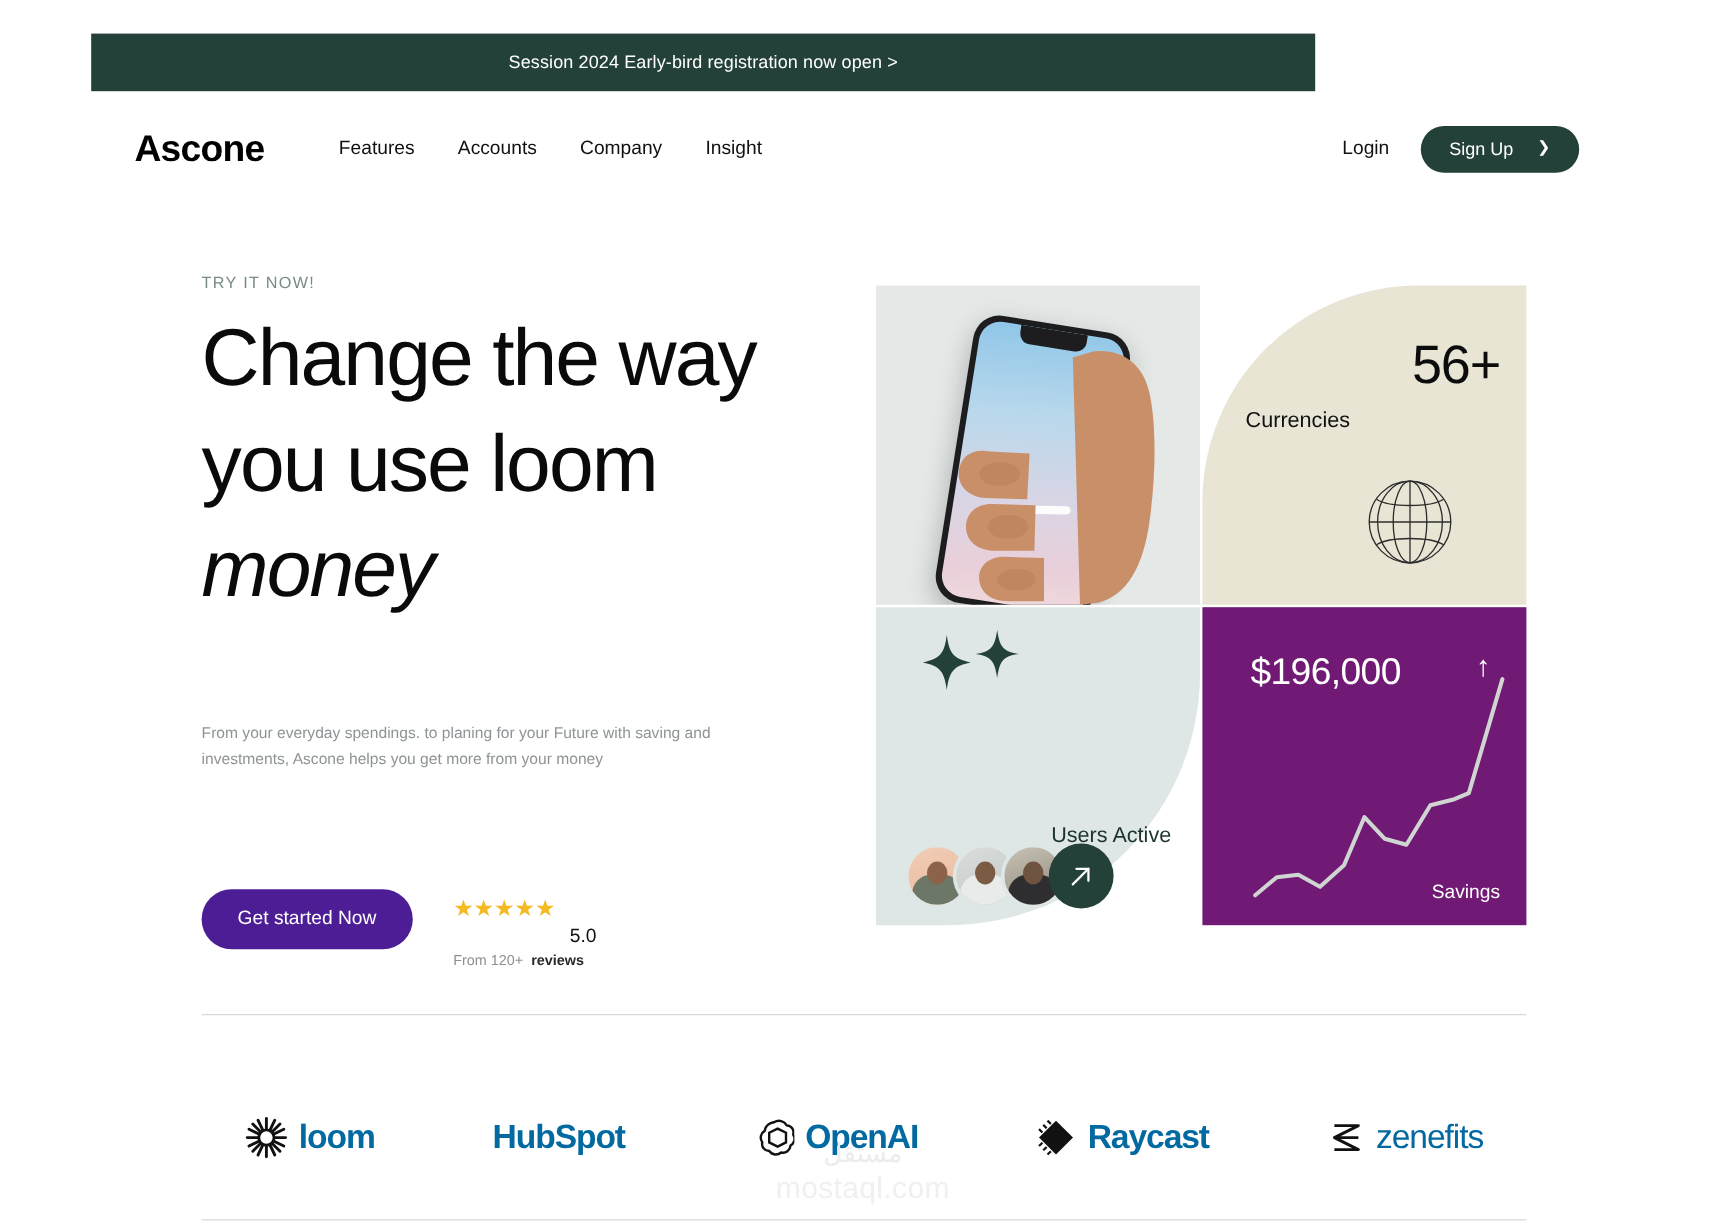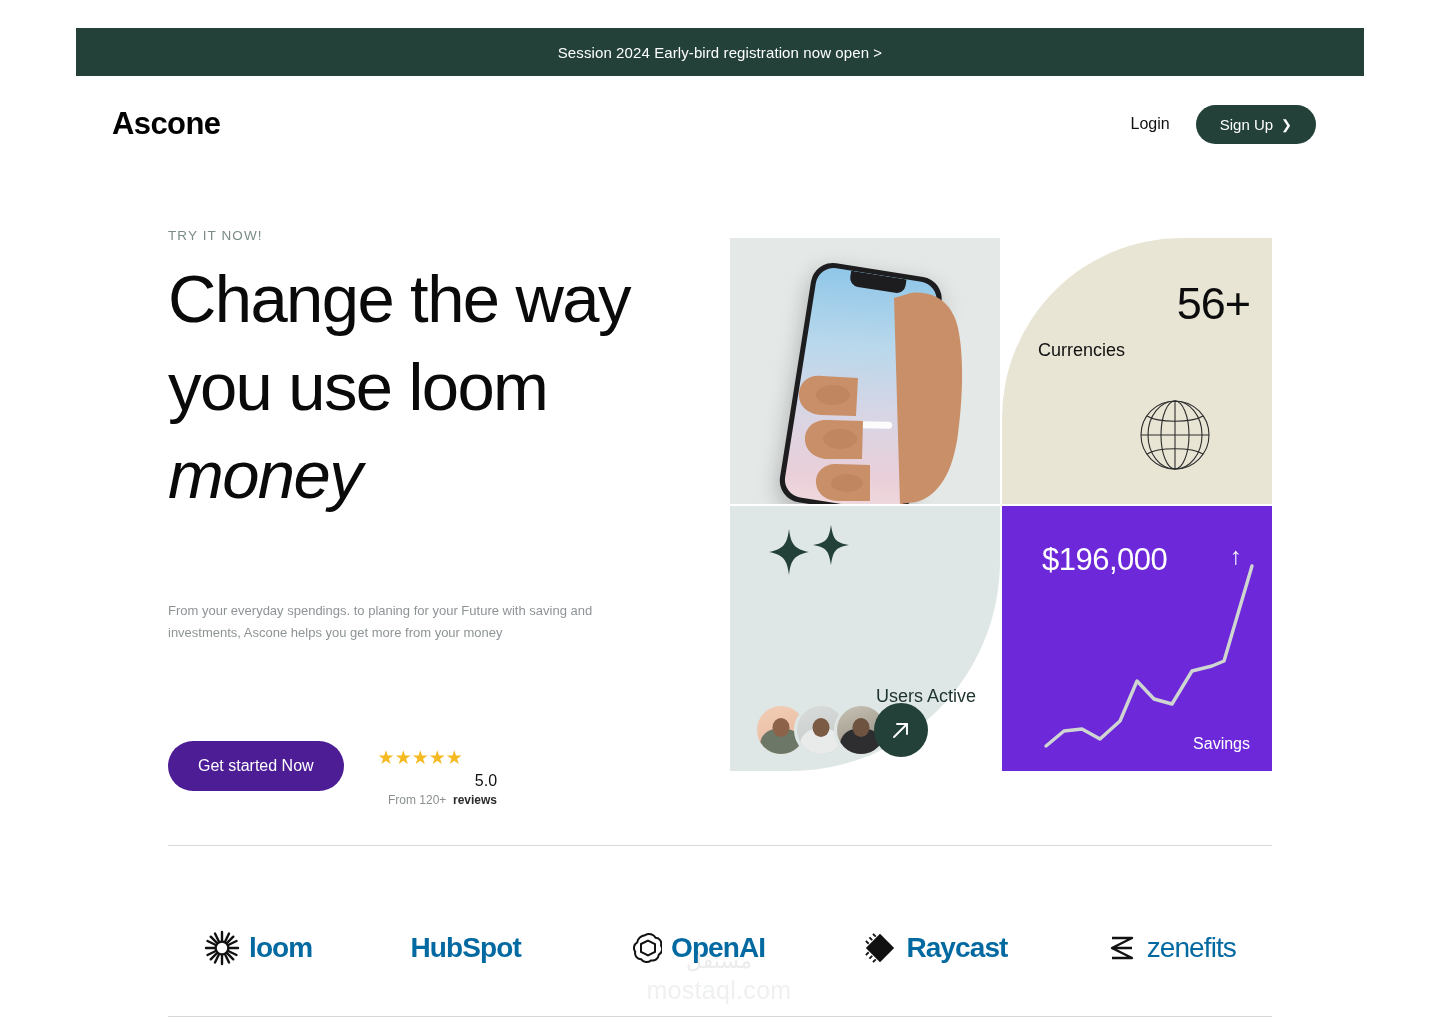--- a/index.html
+++ b/index.html
@@ -17,21 +17,21 @@
     width: 1440px;
     height: 1024px;
     background: #ffffff;
   }
 
   
   .announce {
     position: absolute;
     left: 76px;
     top: 28px;
-    width: 1288px;
+    width: 1020px;
     height: 48px;
     background: #234039;
     display: flex;
     align-items: center;
     justify-content: center;
   }
   .announce-text {
     color: #ffffff;
     font-size: 15px;
     letter-spacing: 0.1px;
@@ -78,22 +78,21 @@
   }
   .signup-btn {
     background: #234039;
     color: #ffffff;
     border: none;
     border-radius: 999px;
     padding: 11px 24px;
     font-size: 15px;
     font-family: "Liberation Sans", sans-serif;
     display: flex;
-    align-items: center;
-    gap: 8px;
+    gap: 20px;
     cursor: pointer;
     white-space: nowrap;
   }
   .chev { font-size: 13px; line-height: 1; }
 
   
   .hero-left {
     position: absolute;
     left: 168px;
     top: 228px;
@@ -141,21 +140,21 @@
     padding: 16px 30px;
     font-size: 16px;
     font-family: "Liberation Sans", sans-serif;
     cursor: pointer;
     white-space: nowrap;
   }
   .rating { display: flex; flex-direction: column; gap: 3px; }
   .rating-top { display: flex; align-items: center; gap: 12px; }
   .stars { display: flex; gap: 1px; color: #F5B921; font-size: 19px; line-height: 1; }
   .rating-score { font-size: 16px; color: #111111; margin-top: 48px; }
-  .rating-sub { font-size: 12px; color: #8b9092; text-align: right; }
+  .rating-sub { font-size: 12px; color: #8b9092; }
   .rating-sub b { color: #2a2a2a; font-weight: 700; }
 
   
   .grid {
     position: absolute;
     left: 730px;
     top: 238px;
     width: 544px;
     height: 535px;
     display: grid;
@@ -309,21 +308,21 @@
     font-size: 21px;
     border: none;
     cursor: pointer;
     position: relative;
     z-index: 3;
   }
 
   
   .card-savings {
     position: relative;
-    background: #6d28d9;
+    background: #701a75;
     overflow: hidden;
   }
   .sav-amount {
     position: absolute;
     left: 40px; top: 36px;
     font-size: 31px;
     color: #ffffff;
     letter-spacing: -0.5px;
   }
   .sav-arrow {
@@ -402,20 +401,26 @@
 <body>
 
 <div class="page">
 
   <div class="announce">
     <span class="announce-text">Session 2024 Early-bird registration now open &gt;</span>
   </div>
 
   <nav class="nav">
     <div class="logo">Ascone</div>
+    <div class="nav-links">
+      <a class="nav-link" href="#">Features</a>
+      <a class="nav-link" href="#">Accounts</a>
+      <a class="nav-link" href="#">Company</a>
+      <a class="nav-link" href="#">Insight</a>
+    </div>
     <div class="nav-right">
       <a class="login-link" href="#">Login</a>
       <button class="signup-btn">
         <span>Sign Up</span>
         <span class="chev">❯</span>
       </button>
     </div>
   </nav>
 
   <div class="hero-left">

